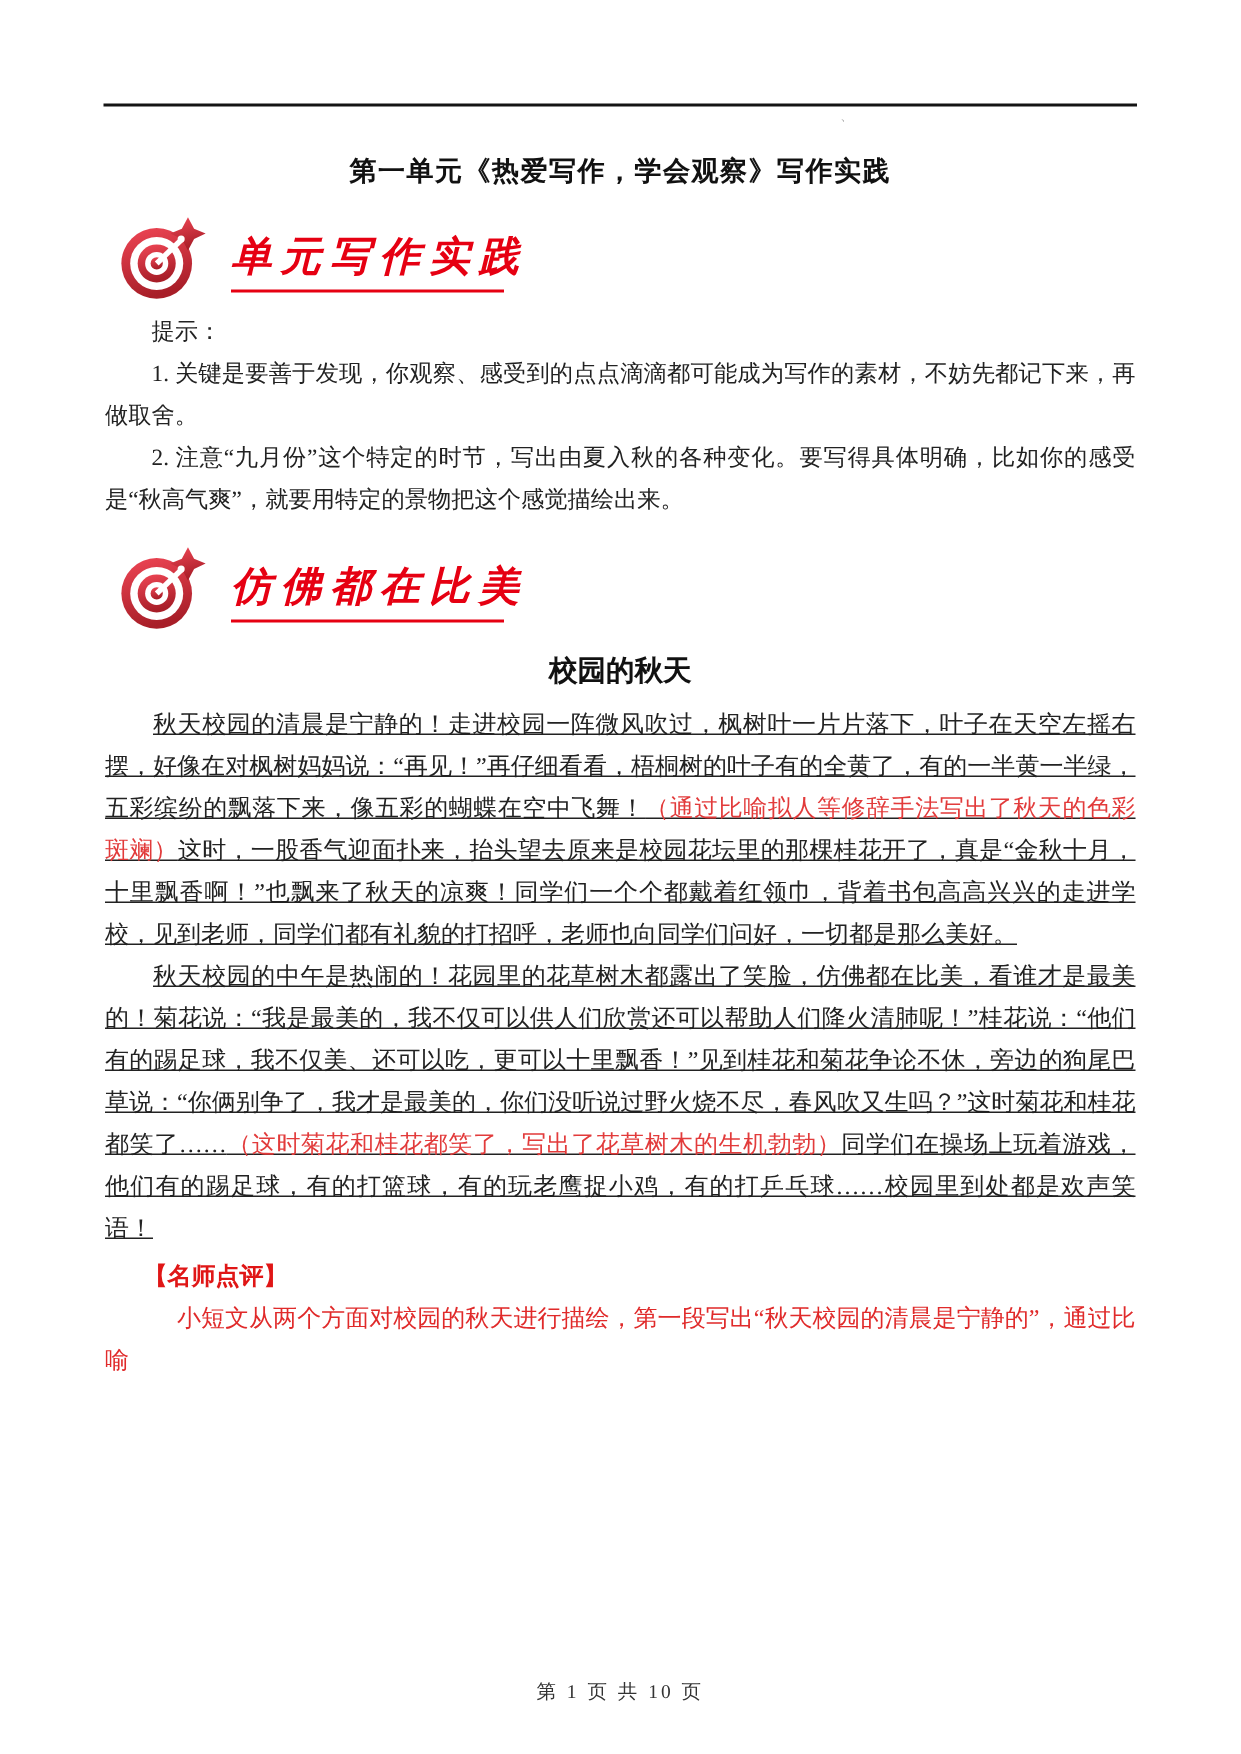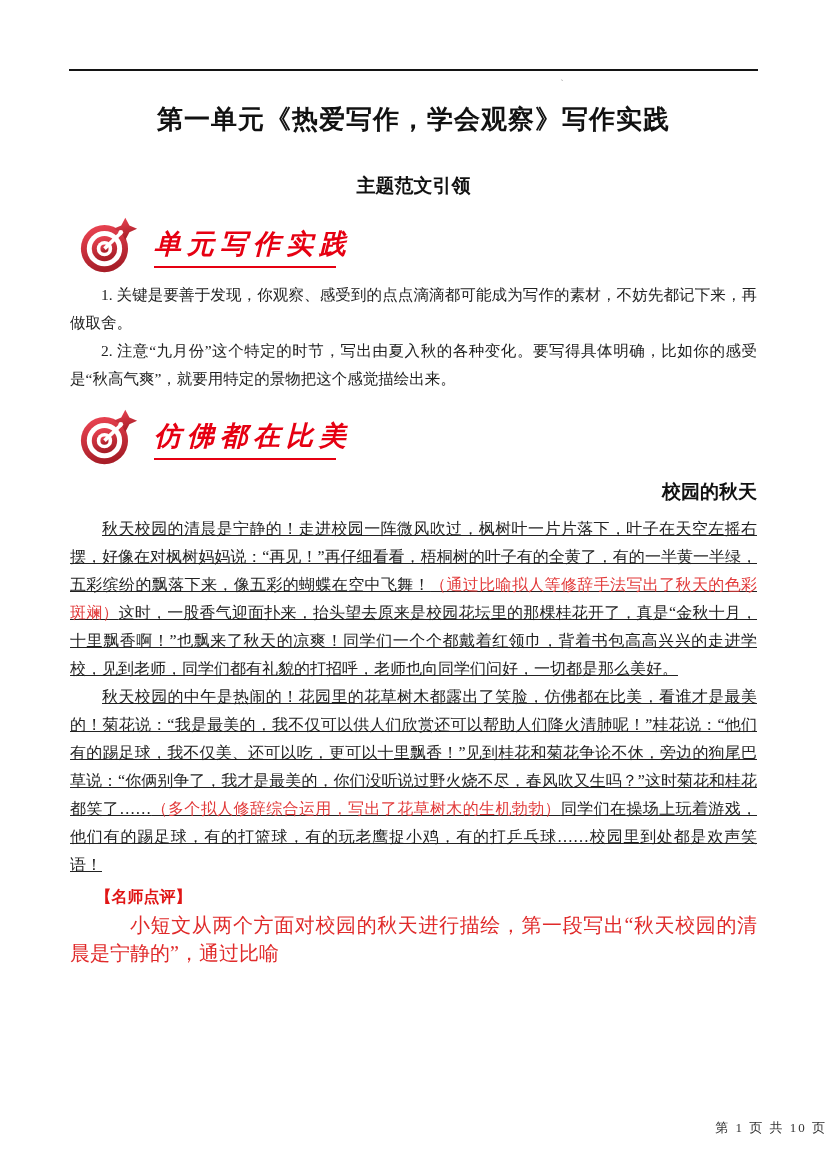--- a/index.html
+++ b/index.html
@@ -21,21 +21,21 @@
     font-family:"Liberation Sans", sans-serif;
   }
   .content{
     position:absolute;top:92px;left:70px;width:687px;
   }
   .doc-title{
     margin:10px 0 0 0;
     text-align:center;
     font-family:"Liberation Sans", sans-serif;
     font-weight:bold;
-    font-size:26px;
+    font-size:18px;
     letter-spacing:1px;
     color:#111111;
   }
   .doc-subtitle{
     margin:36px 0 0 0;
     text-align:center;
     font-family:"Liberation Sans", sans-serif;
     font-weight:bold;
     font-size:19px;
     color:#111111;
@@ -84,21 +84,21 @@
     color:#222222;
   }
   .example-label{
     margin:10px 0 0 0;
     font-size:15.5px;
     text-indent:2em;
     color:#333333;
   }
   .essay-title{
     margin:12px 0 0 0;
-    text-align:right;
+    text-align:center;
     font-family:"Liberation Sans", sans-serif;
     font-weight:bold;
     font-size:19px;
     color:#111111;
   }
   .essay-para{
     margin:10px 0 0 0;
     font-size:16px;
     line-height:28px;
     text-align:justify;
@@ -112,49 +112,48 @@
     margin:4px 0 0 0;
     font-family:"Liberation Sans", sans-serif;
     font-weight:bold;
     font-size:16px;
     line-height:28px;
     text-indent:1.6em;
     color:#e01616;
   }
   .comment-text{
     margin:0;
-    font-size:20px;
+    font-size:16px;
     line-height:28px;
     text-align:justify;
     text-indent:3em;
     color:#e02a2a;
   }
   .page-footer{
     position:absolute;
     bottom:32px;left:0;right:0;
-    text-align:right;
+    text-align:center;
     font-size:13px;
     letter-spacing:2px;
     color:#333333;
   }
 </style>
 </head>
 <body>
 
 <div class="page">
 
   <div class="top-rule"></div>
   <span class="stray-mark">、</span>
 
   <div class="page-footer">第 1 页 共 10 页</div>
 
   <div class="content">
 
     <h1 class="doc-title">第一单元《热爱写作，学会观察》写作实践</h1>
-    <h2 class="doc-subtitle">主题范文引领</h2>
 
     <div class="banner">
       <span class="icon-wrap">
         <svg viewBox="0 0 64 64" width="58" height="60" aria-hidden="true">
           <defs>
             <linearGradient id="tg1" x1="0" y1="0" x2="0.25" y2="1">
               <stop offset="0" stop-color="#ef4655"></stop>
               <stop offset="1" stop-color="#a81e28"></stop>
             </linearGradient>
           </defs>
@@ -169,20 +168,21 @@
         </svg>
       </span>
       <span class="banner-text-col">
         <span class="banner-text">单元写作实践</span>
         <span class="banner-underline" style="display:block;"></span>
       </span>
     </div>
 
 
     <div class="hints">
+      <p>提示：</p>
       <p>1. 关键是要善于发现，你观察、感受到的点点滴滴都可能成为写作的素材，不妨先都记下来，再做取舍。</p>
       <p>2. 注意“九月份”这个特定的时节，写出由夏入秋的各种变化。要写得具体明确，比如你的感受是“秋高气爽”，就要用特定的景物把这个感觉描绘出来。</p>
     </div>
 
     <div class="banner" style="margin-top:14px;">
       <span class="icon-wrap">
         <svg viewBox="0 0 64 64" width="58" height="60" aria-hidden="true">
           <defs>
             <linearGradient id="tg2" x1="0" y1="0" x2="0.25" y2="1">
               <stop offset="0" stop-color="#ef4655"></stop>
@@ -203,19 +203,19 @@
         <span class="banner-text">仿佛都在比美</span>
         <span class="banner-underline" style="display:block;"></span>
       </span>
     </div>
 
 
     <h3 class="essay-title">校园的秋天</h3>
 
     <p class="essay-para"><span>秋天校园的清晨是宁静的！走进校园一阵微风吹过，枫树叶一片片落下，叶子在天空左摇右摆，好像在对枫树妈妈说：“再见！”再仔细看看，梧桐树的叶子有的全黄了，有的一半黄一半绿，五彩缤纷的飘落下来，像五彩的蝴蝶在空中飞舞！</span><span class="anno">（通过比喻拟人等修辞手法写出了秋天的色彩斑斓）</span><span>这时，一股香气迎面扑来，抬头望去原来是校园花坛里的那棵桂花开了，真是“金秋十月，十里飘香啊！”也飘来了秋天的凉爽！同学们一个个都戴着红领巾，背着书包高高兴兴的走进学校，见到老师，同学们都有礼貌的打招呼，老师也向同学们问好，一切都是那么美好。</span></p>
 
-    <p class="essay-para"><span>秋天校园的中午是热闹的！花园里的花草树木都露出了笑脸，仿佛都在比美，看谁才是最美的！菊花说：“我是最美的，我不仅可以供人们欣赏还可以帮助人们降火清肺呢！”桂花说：“他们有的踢足球，我不仅美、还可以吃，更可以十里飘香！”见到桂花和菊花争论不休，旁边的狗尾巴草说：“你俩别争了，我才是最美的，你们没听说过野火烧不尽，春风吹又生吗？”这时菊花和桂花都笑了……</span><span class="anno">（多个拟人修辞综合运用，写出了花草树木的生机勃勃）</span><span>同学们在操场上玩着游戏，他们有的踢足球，有的打篮球，有的玩老鹰捉小鸡，有的打乒乓球……校园里到处都是欢声笑语！</span></p>
+    <p class="essay-para"><span>秋天校园的中午是热闹的！花园里的花草树木都露出了笑脸，仿佛都在比美，看谁才是最美的！菊花说：“我是最美的，我不仅可以供人们欣赏还可以帮助人们降火清肺呢！”桂花说：“他们有的踢足球，我不仅美、还可以吃，更可以十里飘香！”见到桂花和菊花争论不休，旁边的狗尾巴草说：“你俩别争了，我才是最美的，你们没听说过野火烧不尽，春风吹又生吗？”这时菊花和桂花都笑了……</span><span class="anno">（这时菊花和桂花都笑了，写出了花草树木的生机勃勃）</span><span>同学们在操场上玩着游戏，他们有的踢足球，有的打篮球，有的玩老鹰捉小鸡，有的打乒乓球……校园里到处都是欢声笑语！</span></p>
 
     <p class="comment-label">【名师点评】</p>
     <p class="comment-text">小短文从两个方面对校园的秋天进行描绘，第一段写出“秋天校园的清晨是宁静的”，通过比喻</p>
 
   </div>
 </div>
 
 </body></html>

